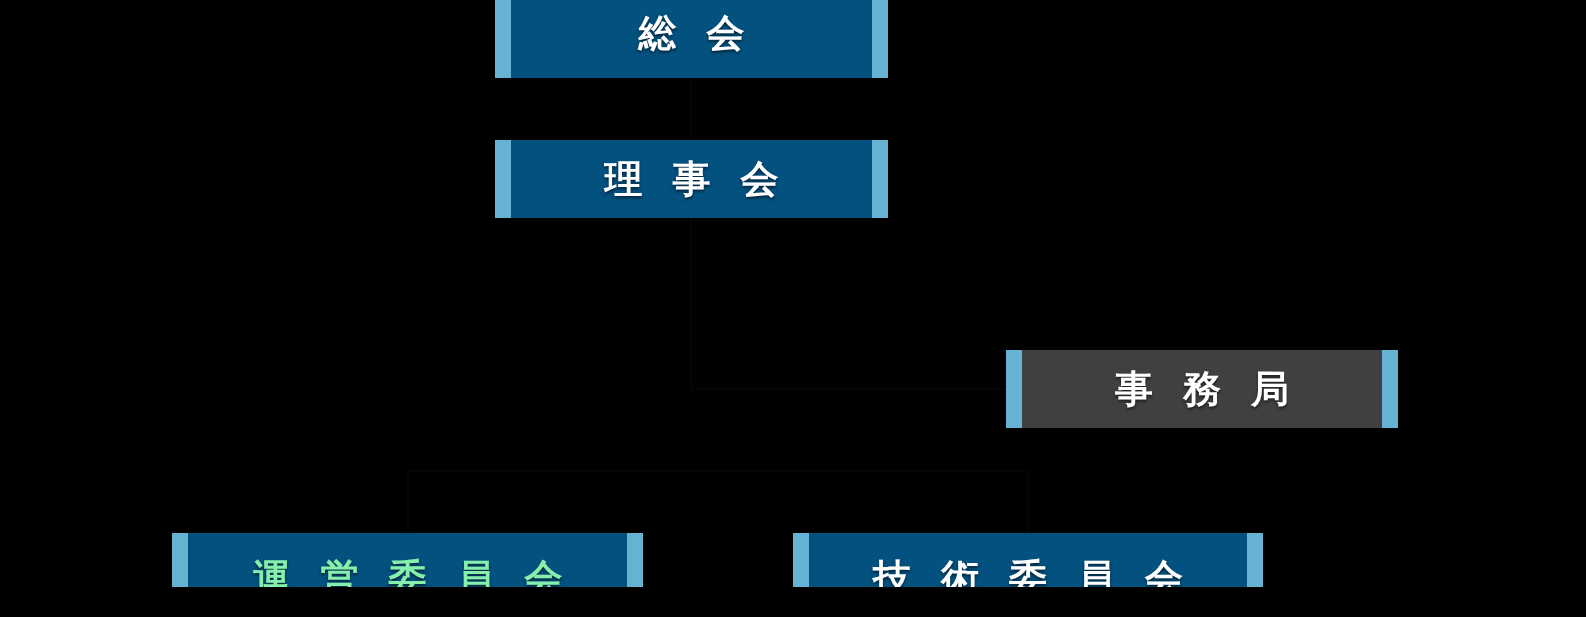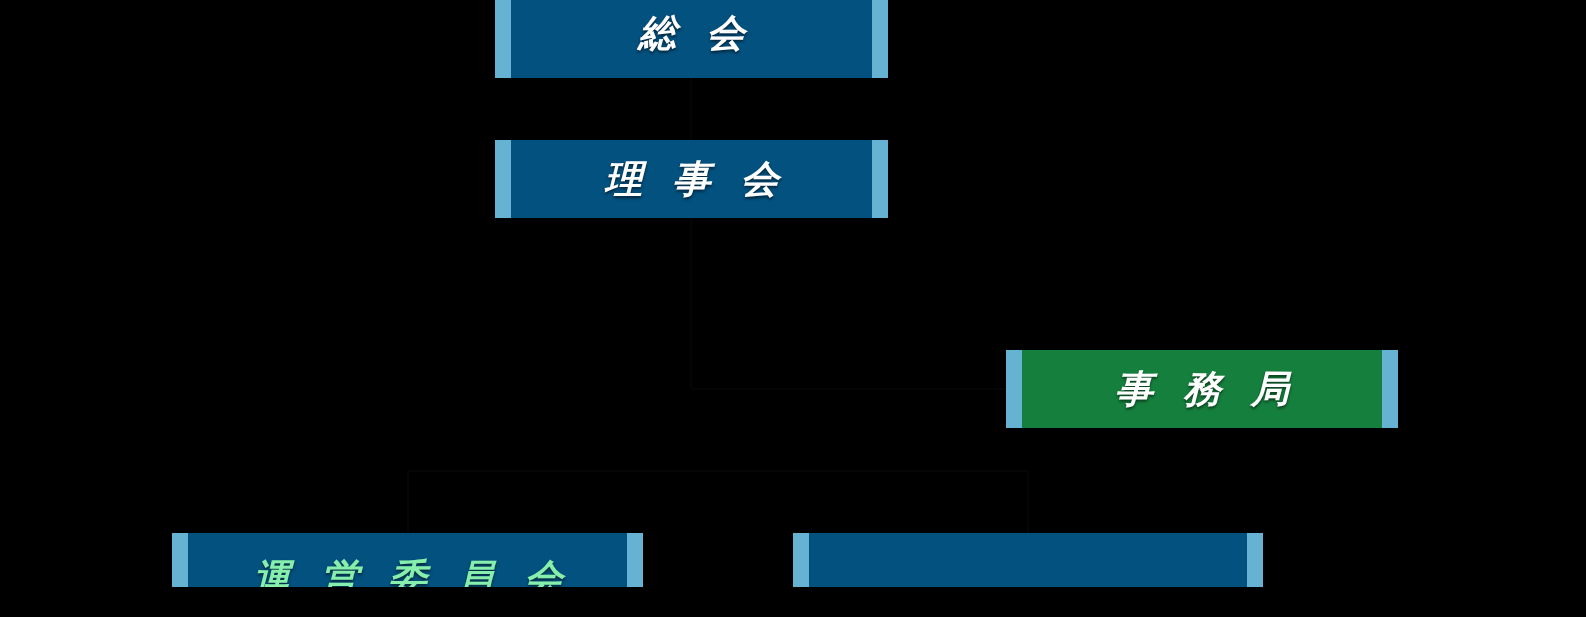--- a/index.html
+++ b/index.html
@@ -7,21 +7,20 @@
     padding: 0;
     background: #000000;
   }
   #canvas {
     position: relative;
     width: 1586px;
     height: 587px;
     background: #000000;
     overflow: hidden;
     font-family: "DejaVu Sans", "Liberation Sans", sans-serif;
-    font-style: italic;
   }
 
   
   .node {
     position: absolute;
     box-sizing: border-box;
     background: #03517f;
     display: flex;
     align-items: center;
     justify-content: center;
@@ -76,28 +75,29 @@
       <div class="node" style="left: 495px; top: -12px; width: 393px; height: 90px; background: rgb(3, 81, 127);">
         <span class="accent-left" style="background: rgb(101, 178, 210);"></span>
         <span class="accent-right" style="background: rgb(101, 178, 210);"></span>
         <span class="node-label" style="color: rgb(255, 255, 255);">総 会</span>
       </div>
       <div class="node" style="left: 495px; top: 140px; width: 393px; height: 78px; background: rgb(3, 81, 127);">
         <span class="accent-left" style="background: rgb(101, 178, 210);"></span>
         <span class="accent-right" style="background: rgb(101, 178, 210);"></span>
         <span class="node-label" style="color: rgb(255, 255, 255); text-align: right;">理 事 会</span>
       </div>
-      <div class="node" style="left: 1006px; top: 350px; width: 392px; height: 78px; background: #15803d;">
+      <div class="node" style="left: 1006px; top: 350px; width: 392px; height: 78px; background: #404040;">
         <span class="accent-left" style="background: rgb(101, 178, 210);"></span>
         <span class="accent-right" style="background: rgb(101, 178, 210);"></span>
         <span class="node-label" style="color: rgb(255, 255, 255);">事 務 局</span>
       </div>
       <div class="node" style="left: 172px; top: 533px; width: 471px; height: 90px; background: rgb(3, 81, 127);">
         <span class="accent-left" style="background: rgb(101, 178, 210);"></span>
         <span class="accent-right" style="background: rgb(101, 178, 210);"></span>
         <span class="node-label" style="color: #86efac;">運 営 委 員 会</span>
       </div>
       <div class="node" style="left: 793px; top: 533px; width: 470px; height: 90px; background: rgb(3, 81, 127);">
         <span class="accent-left" style="background: rgb(101, 178, 210);"></span>
         <span class="accent-right" style="background: rgb(101, 178, 210);"></span>
+        <span class="node-label" style="color: rgb(255, 255, 255);">技 術 委 員 会</span>
       </div>
     </div>
 </div>
 
 </body></html>

